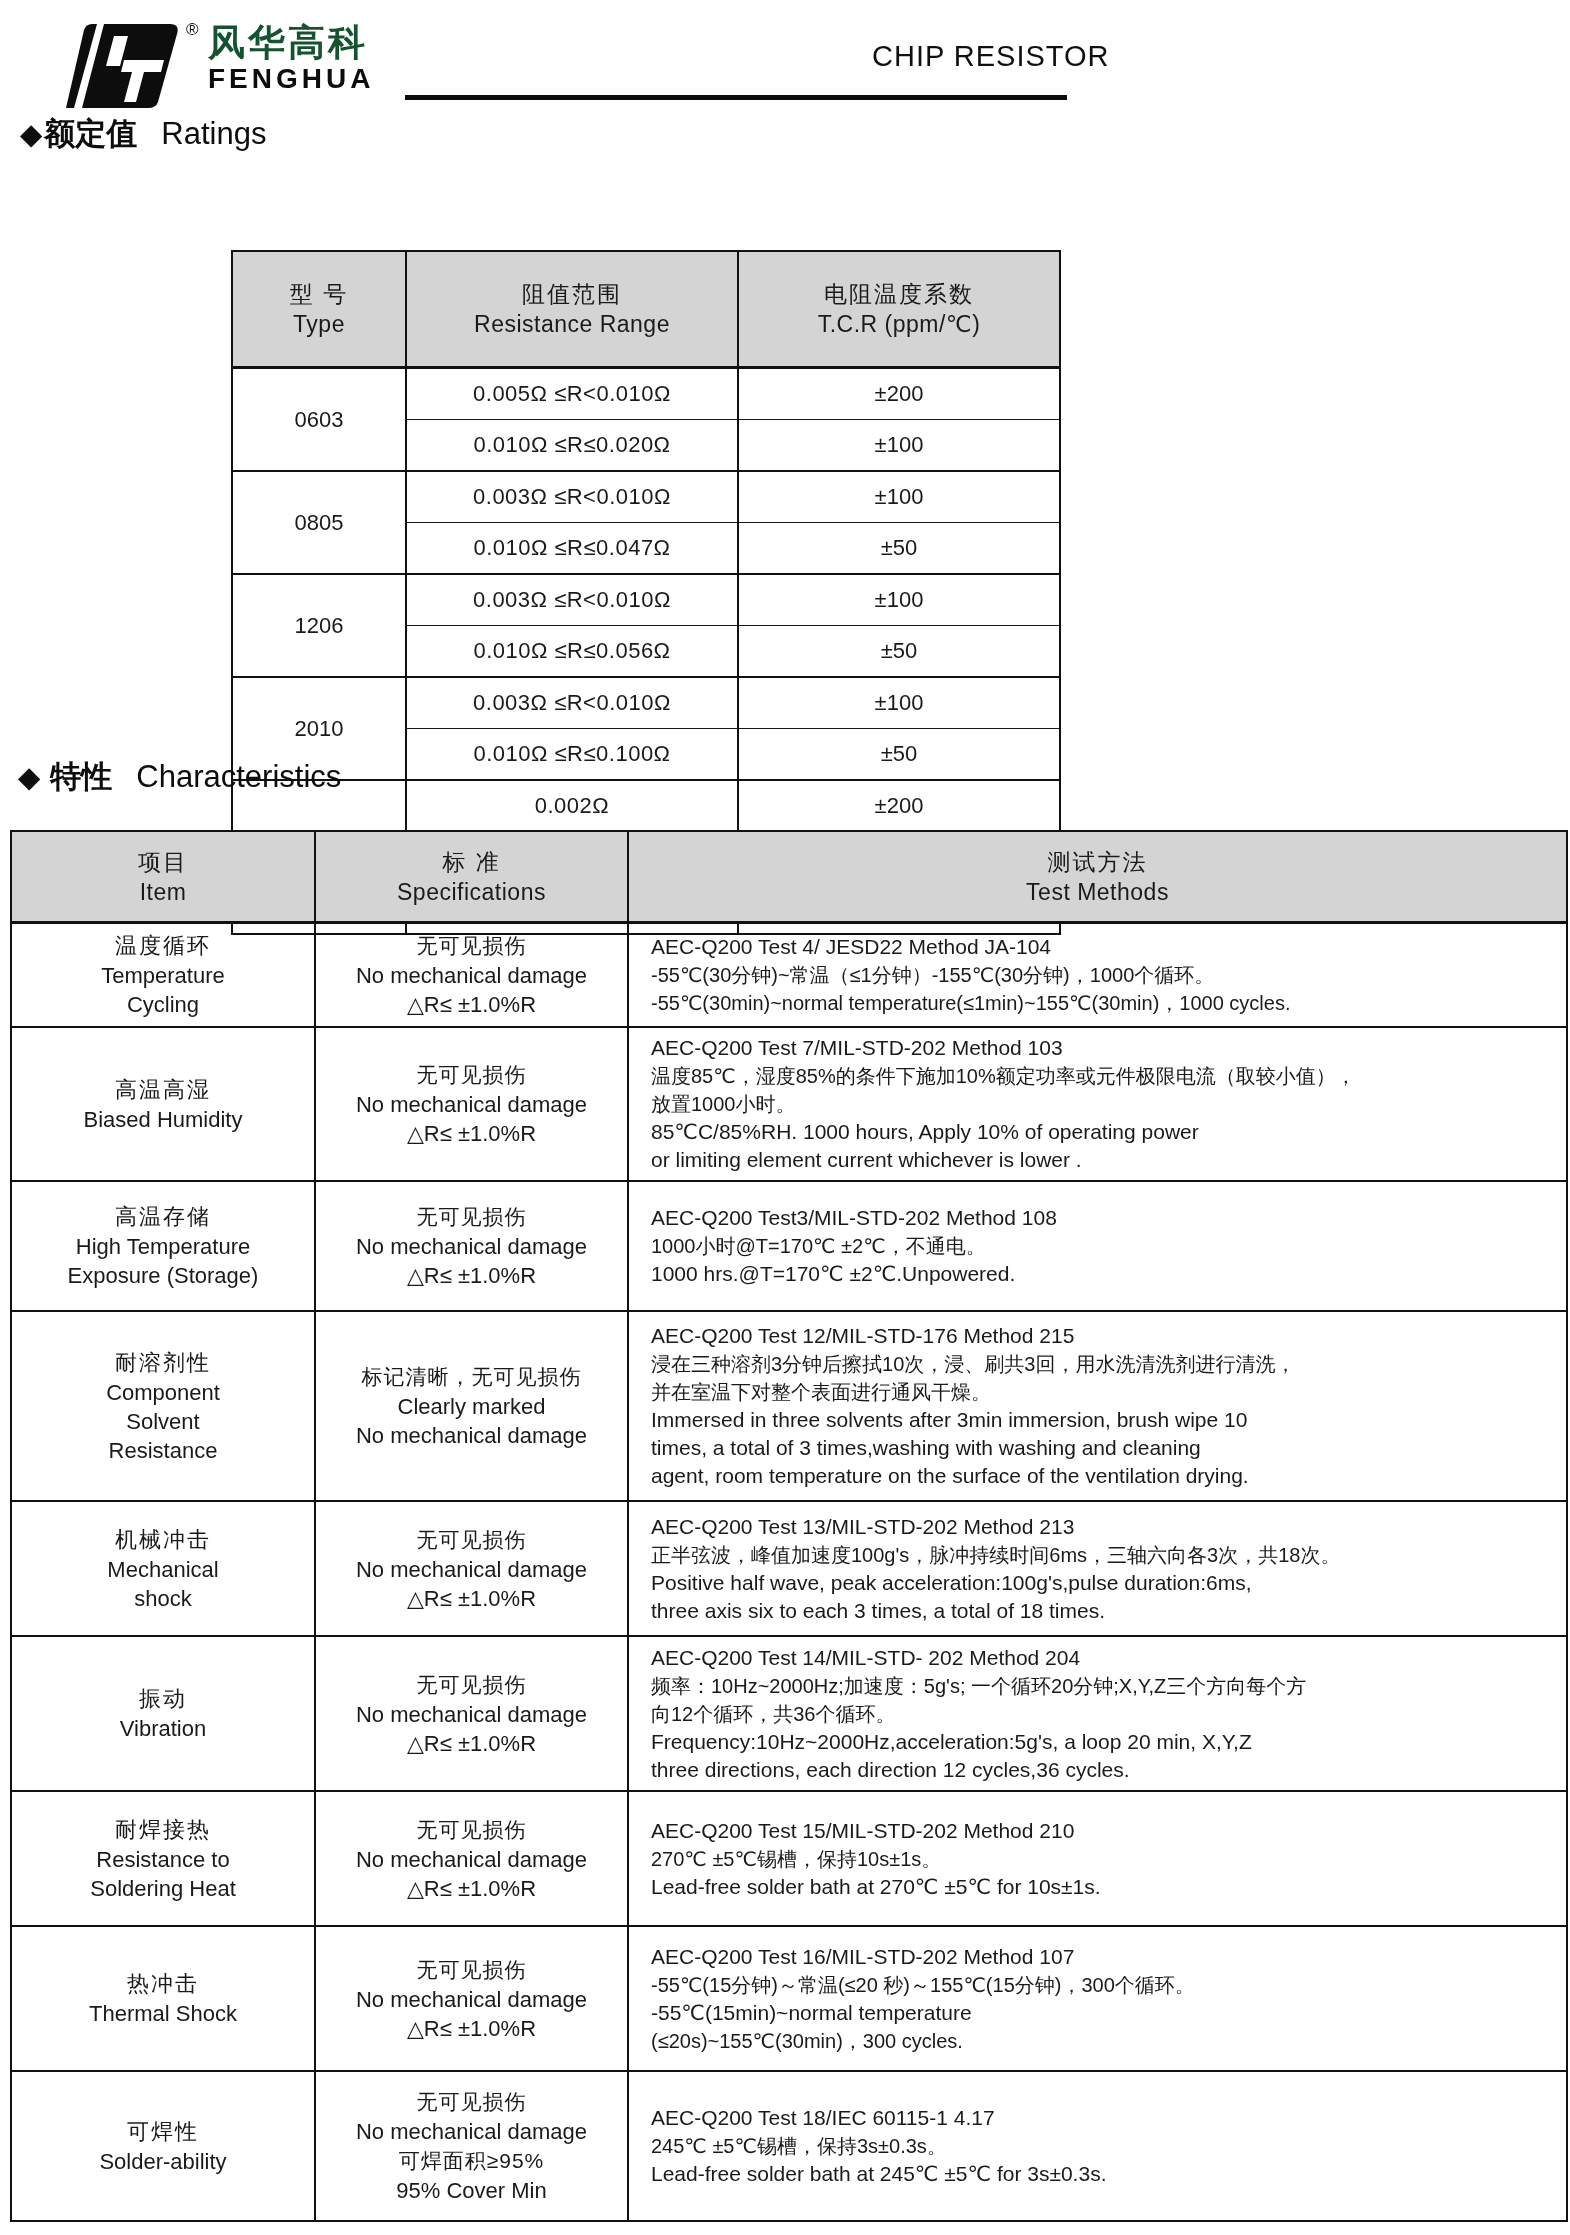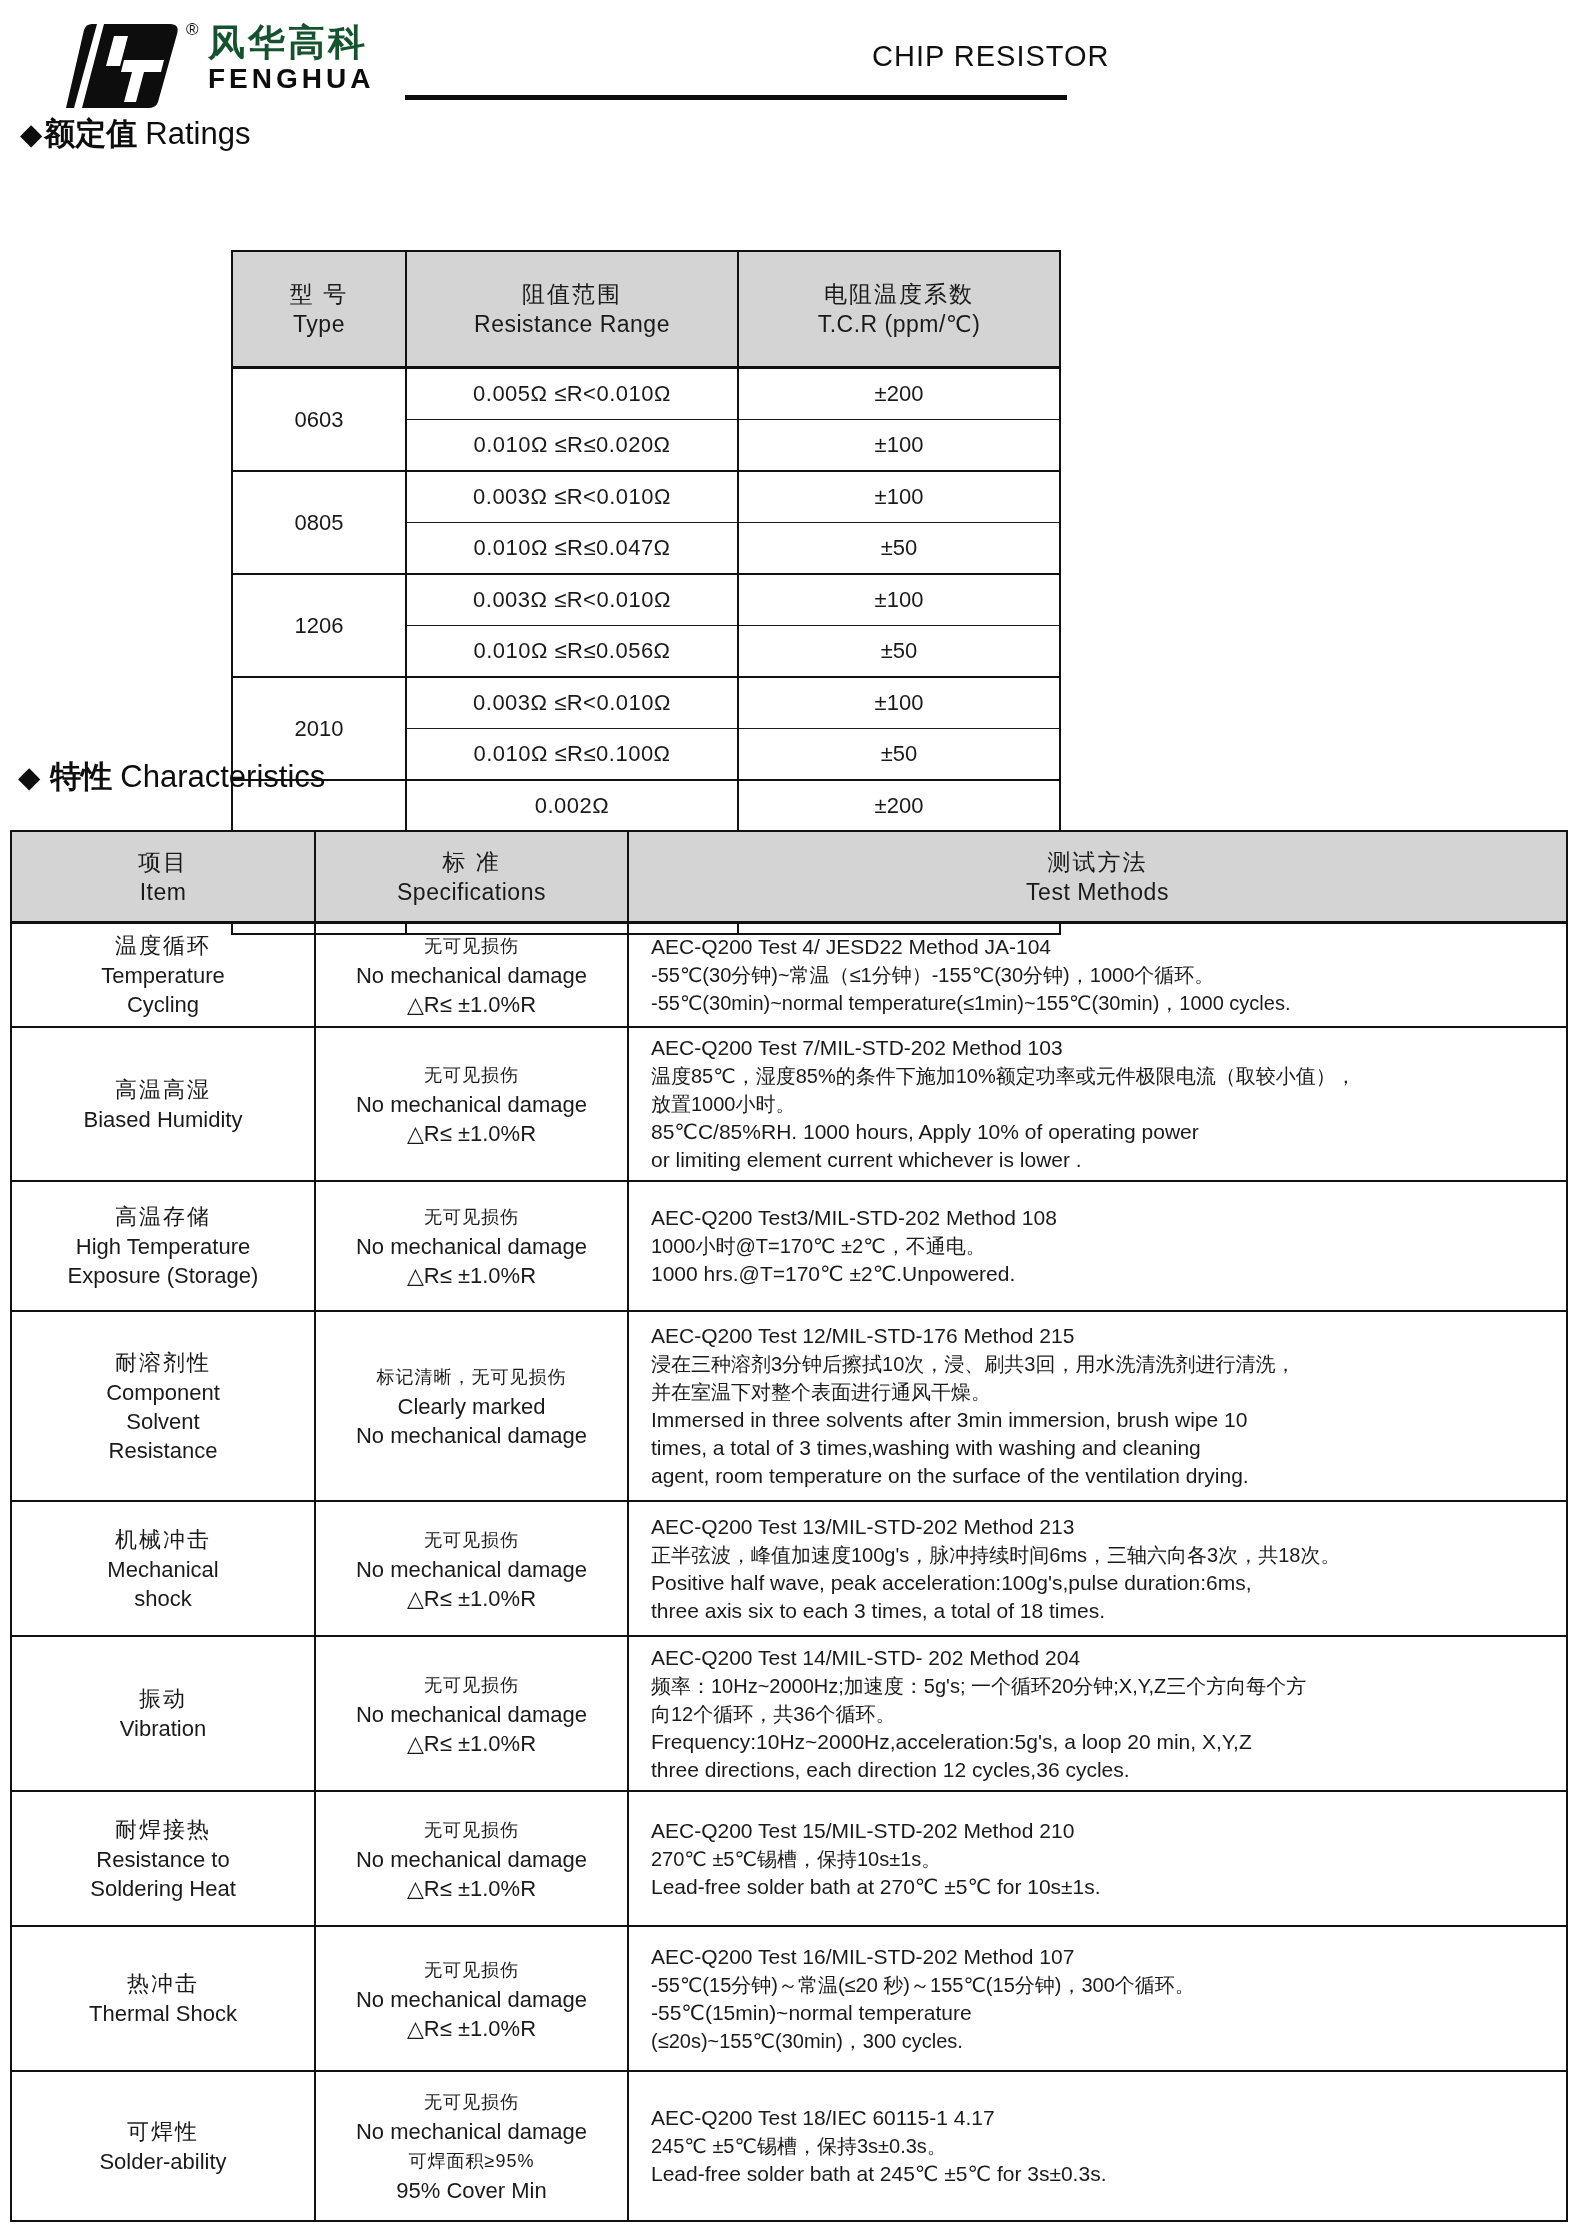--- a/index.html
+++ b/index.html
@@ -15,21 +15,21 @@
   .brand-en{font-size:28px;font-weight:700;letter-spacing:4px;color:#0d0d0d;margin-top:4px;}
   .doc-title{position:absolute;left:872px;top:40px;font-size:29px;letter-spacing:1px;color:#101010;}
   .header-rule{position:absolute;left:405px;top:95px;width:662px;height:5px;background:#0d0d0d;}
   
   .section-title{position:absolute;margin:0;font-weight:400;color:#0d0d0d;white-space:nowrap;}
   .ratings-title{left:20px;top:113px;font-size:31px;}
   .char-title{left:18px;top:756px;font-size:31px;}
   .section-title .bullet{font-size:29px;}
   .ratings-title .bullet{margin-right:2px;}
   .char-title .bullet{margin-right:10px;}
-  .section-title .t-cn{font-weight:700;margin-right:8px;}
+  .section-title .t-cn{font-weight:700;margin-right:24px;}
   .section-title .t-en{font-weight:400;}
   
   table{border-collapse:collapse;table-layout:fixed;}
   th,td{padding:7px;}
   thead th{
     background:#d4d4d4;font-weight:400;text-align:center;vertical-align:middle;
     border:2px solid #111;border-bottom:3px solid #111;color:#1a1a1a;
   }
   .th-cn{font-size:23px;line-height:31px;letter-spacing:2px;}
   .th-en{font-size:23px;line-height:29px;letter-spacing:0.5px;}
@@ -44,21 +44,21 @@
   .range-cell{letter-spacing:0.5px;}
   
   .char-table{position:absolute;left:10px;top:830px;width:1556px;border:2.5px solid #111;}
   .char-table thead th{height:75px;}
   .char-table tbody td{
     border:2px solid #111;vertical-align:middle;color:#1a1a1a;
   }
   .item-cell,.spec-cell{text-align:center;}
   .item-cn{font-size:22px;line-height:30px;letter-spacing:2px;}
   .item-en,.spec-line{font-size:22px;line-height:29px;}
-  .spec-cn{font-size:18px;line-height:30px;letter-spacing:1px;}
+  .spec-cn{font-size:21px;line-height:30px;letter-spacing:1px;}
   .method-cell{text-align:left;padding:6px 12px 6px 22px;}
   .method-line{font-size:21px;line-height:28px;white-space:nowrap;}
   .method-line.cjk{font-size:20px;}
 </style>
 </head>
 <body>
 
 <div class="page">
 
   <div class="logo-mark">

